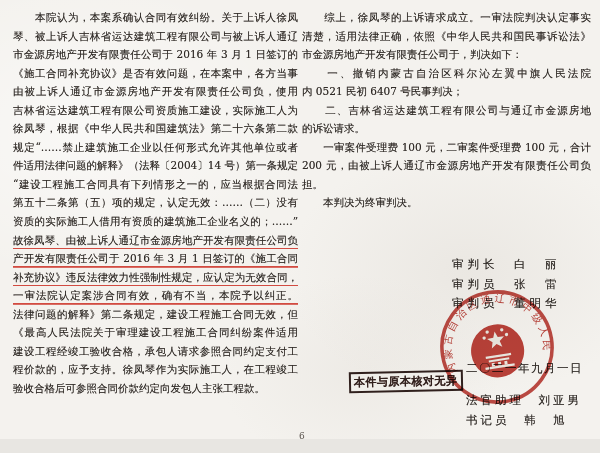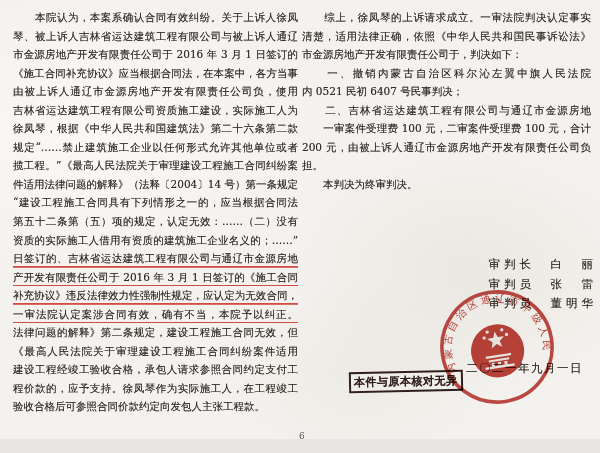--- a/index.html
+++ b/index.html
@@ -17,21 +17,21 @@
        text-shadow:0 0 .5px rgba(47,42,38,.55);}
   .col-left{left:13px;width:285px;}
   .col-right{left:302px;width:289px;}
   .line{height:18.55px;overflow:hidden;text-align:justify;text-align-last:justify;}
   .line.end{text-align-last:left;}
   .red-underline{
     background:linear-gradient(#d24b41,#d24b41) left 17.2px/100% 1.8px no-repeat;
   }
   .sig-block{position:absolute;left:452px;top:255px;width:145px;
     font-size:11.5px;line-height:19.6px;letter-spacing:4px;white-space:nowrap;
-    text-shadow:0 0 .5px rgba(47,42,38,.55);text-align:right;}
+    text-shadow:0 0 .5px rgba(47,42,38,.55);}
   .date-line{position:absolute;left:466px;top:361px;font-size:11.5px;letter-spacing:1.5px;
     white-space:nowrap;text-shadow:0 0 .5px rgba(47,42,38,.5);}
   .officers{position:absolute;left:466px;top:391px;font-size:11.5px;line-height:19.5px;
     letter-spacing:3px;white-space:nowrap;text-shadow:0 0 .5px rgba(47,42,38,.5);}
   .verify-stamp{
     position:absolute;left:349px;top:371px;height:14px;
     border:2px solid #30201d;padding:1px 3px 2px 3px;
     font-size:11px;font-weight:bold;color:#30201d;letter-spacing:.5px;
     white-space:nowrap;transform:rotate(-1.2deg);
     text-shadow:0 0 .6px rgba(60,25,20,.7);
@@ -43,62 +43,66 @@
 </style>
 </head>
 <body>
 
 <div id="page">
 
   <div class="col col-left">
     <div class="line">　　本院认为，本案系确认合同有效纠纷。关于上诉人徐凤</div>
     <div class="line">琴、被上诉人吉林省运达建筑工程有限公司与被上诉人通辽</div>
     <div class="line">市金源房地产开发有限责任公司于 2016 年 3 月 1 日签订的</div>
-    <div class="line">《施工合同补充协议》应当根据合同法，在本案中，各方当事</div>
+    <div class="line">《施工合同补充协议》是否有效问题，在本案中，各方当事</div>
     <div class="line">由被上诉人通辽市金源房地产开发有限责任公司负，使用</div>
     <div class="line">吉林省运达建筑工程有限公司资质施工建设，实际施工人为</div>
     <div class="line">徐凤琴，根据《中华人民共和国建筑法》第二十六条第二款</div>
     <div class="line">规定“……禁止建筑施工企业以任何形式允许其他单位或者</div>
-    <div class="line">揽工程。”《最高人民法院关于审理建设工程施工合同纠纷案</div>
     <div class="line">件适用法律问题的解释》（法释〔2004〕14 号）第一条规定</div>
     <div class="line">“建设工程施工合同具有下列情形之一的，应当根据合同法</div>
     <div class="line">第五十二条第（五）项的规定，认定无效：……（二）没有</div>
     <div class="line">资质的实际施工人借用有资质的建筑施工企业名义的；……”</div>
-    <div class="line red-underline">日签订的、吉林省运达建筑工程有限公司与通辽市金源房地</div>
+    <div class="line red-underline">故徐凤琴、由被上诉人通辽市金源房地产开发有限责任公司负</div>
     <div class="line red-underline">产开发有限责任公司于 2016 年 3 月 1 日签订的《施工合同</div>
     <div class="line red-underline">补充协议》违反法律效力性强制性规定，应认定为无效合同，</div>
     <div class="line red-underline">一审法院认定案涉合同有效，确有不当，本院予以纠正。</div>
     <div class="line">法律问题的解释》第二条规定，建设工程施工合同无效，但</div>
     <div class="line">《最高人民法院关于审理建设工程施工合同纠纷案件适用</div>
     <div class="line">建设工程经竣工验收合格，承包人请求参照合同约定支付工</div>
     <div class="line">程价款的，应予支持。徐凤琴作为实际施工人，在工程竣工</div>
     <div class="line end">验收合格后可参照合同价款约定向发包人主张工程款。</div>
   </div>
 
   <div class="col col-right">
     <div class="line">　　综上，徐凤琴的上诉请求成立。一审法院判决认定事实</div>
     <div class="line">清楚，适用法律正确，依照《中华人民共和国民事诉讼法》</div>
     <div class="line end">市金源房地产开发有限责任公司于，判决如下：</div>
     <div class="line">　　一、撤销内蒙古自治区科尔沁左翼中旗人民法院（2020）</div>
     <div class="line end">内 0521 民初 6407 号民事判决；</div>
     <div class="line">　　二、吉林省运达建筑工程有限公司与通辽市金源房地</div>
+    <div class="line end">的诉讼请求。</div>
     <div class="line">　　一审案件受理费 100 元，二审案件受理费 100 元，合计</div>
     <div class="line">200 元，由被上诉人通辽市金源房地产开发有限责任公司负</div>
     <div class="line end">担。</div>
     <div class="line end">　　本判决为终审判决。</div>
   </div>
 
   <div class="sig-block">
     <div>审判长　白　丽</div>
     <div>审判员　张　雷</div>
     <div>审判员　董明华</div>
   </div>
 
   <div class="date-line">二〇二一年九月一日</div>
 
+  <div class="officers">
+    <div>法官助理　刘亚男</div>
+    <div>书记员　韩　旭</div>
+  </div>
 
   <svg class="seal" viewBox="0 0 120 120">
     <circle cx="60" cy="60" r="56" fill="none" stroke="#bb352d" stroke-width="3.6" opacity=".95"></circle>
     <defs>
       <path id="sealArc" d="M 17,80 A 47,47 0 1 1 103,80" fill="none"></path>
     </defs>
     <text font-size="10.5" fill="#bb352d" letter-spacing="3.2" font-family="DejaVu Serif, Liberation Serif, serif">
       <textPath href="#sealArc" startOffset="1%">内蒙古自治区通辽市中级人民法院</textPath>
     </text>
 

